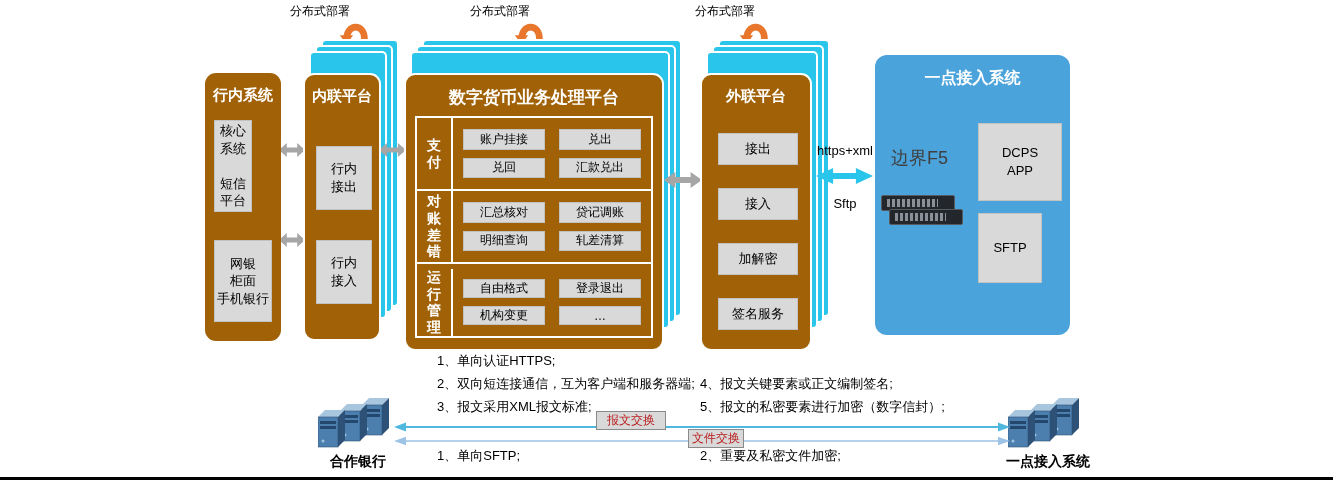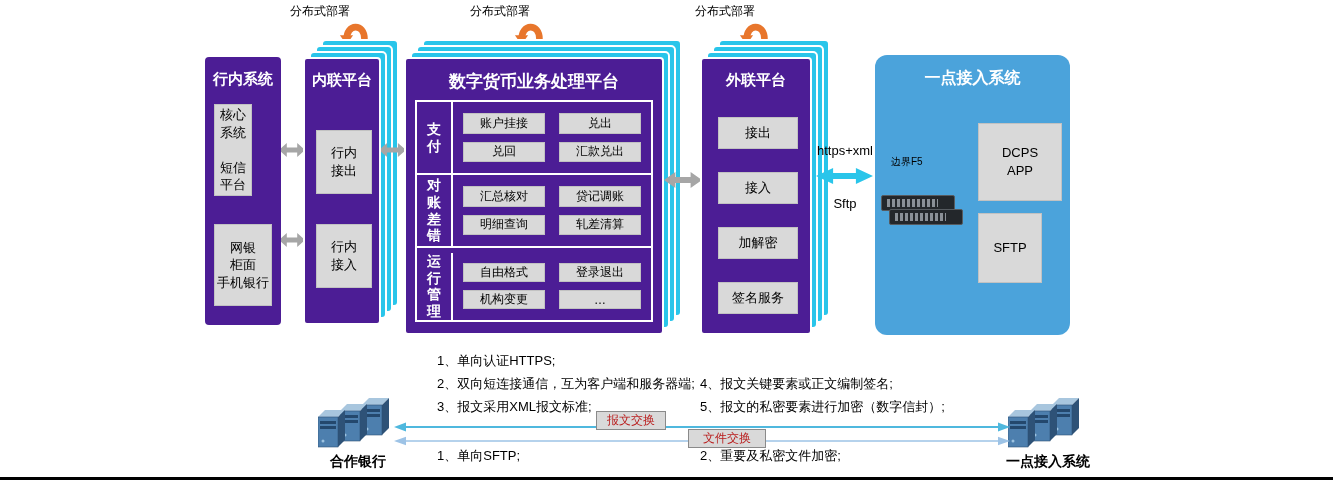--- a/index.html
+++ b/index.html
@@ -1,20 +1,20 @@
 <!DOCTYPE html>
 <html><head>
 <meta charset="utf-8">
 <style>
   * { margin:0; padding:0; box-sizing:border-box; }
   body { background:#fff; font-family:"Liberation Sans", sans-serif; }
   .canvas { position:relative; width:1333px; height:483px; background:#fff; overflow:hidden; }
   .abs { position:absolute; box-sizing:border-box; }
 
-  .cyan-box { background:#4c1d95; border-radius:4px; }
+  .cyan-box { background:#a16207; border-radius:11px;margin-top:16px; }
   .white-edge { border:2px solid #fff; }
   .stack-layer { position:absolute; background:#29C5EA; border:2px solid #fff; border-radius:5px; }
 
   .box-title { position:absolute; left:0; right:0; text-align:center; color:#fff; font-weight:bold; }
 
   .gray-box { position:absolute; background:#D9D9D9; border:1px solid #c2c2c2; color:#000;
               display:flex; align-items:center; justify-content:center; text-align:center;
               white-space:pre-line; line-height:1.35; font-size:13px; }
 
   .darrow { position:absolute; background:#A6A6A6;
@@ -171,21 +171,21 @@
   <div class="abs cyan-box white-edge" style="left:700px;top:57px;width:112px;height:278px">
     <div class="box-title" style="top:12px;font-size:15px">外联平台</div>
     <div class="gray-box" style="left:16px;top:58px;width:80px;height:32px">接出</div>
     <div class="gray-box" style="left:16px;top:113px;width:80px;height:32px">接入</div>
     <div class="gray-box" style="left:16px;top:168px;width:80px;height:32px">加解密</div>
     <div class="gray-box" style="left:16px;top:223px;width:80px;height:32px">签名服务</div>
   </div>
 
   <div class="abs" style="left:875px;top:55px;width:195px;height:280px;background:#4BA3DB;border-radius:12px">
     <div class="box-title" style="top:13px;font-size:16px">一点接入系统</div>
-    <div class="abs" style="left:16px;top:100px;color:#000000;font-size:10px">边界F5</div>
+    <div class="abs" style="left:16px;top:91px;color:#404040;font-size:18px">边界F5</div>
     <div class="switch" style="left:6px;top:140px;width:74px;height:16px"></div>
     <div class="switch" style="left:14px;top:154px;width:74px;height:16px"></div>
     <div class="gray-box" style="left:103px;top:68px;width:84px;height:78px">DCPS
 APP</div>
     <div class="gray-box" style="left:103px;top:158px;width:64px;height:70px">SFTP</div>
   </div>
 
   <svg class="abs" style="left:318px;top:398px" width="74" height="52" viewBox="0 0 74 52">
       <use href="#server-cluster"></use>
     </svg>
@@ -199,21 +199,21 @@
   <svg class="abs" style="left:392px;top:418px" width="620" height="32">
     <line x1="13" y1="9" x2="607" y2="9" stroke="#4FB8DE" stroke-width="2"></line>
     <path d="M2 9 L14 4.5 L14 13.5 Z" fill="#4FB8DE"></path>
     <path d="M618 9 L606 4.5 L606 13.5 Z" fill="#4FB8DE"></path>
     <line x1="13" y1="23" x2="607" y2="23" stroke="#9DC3E6" stroke-width="1.6"></line>
     <path d="M2 23 L14 18.8 L14 27.2 Z" fill="#9DC3E6"></path>
     <path d="M618 23 L606 18.8 L606 27.2 Z" fill="#9DC3E6"></path>
   </svg>
 
   <div class="exch-label" style="left:596px;top:411px;width:70px;height:19px">报文交换</div>
-  <div class="exch-label" style="left:688px;top:429px;width:78px;height:19px">文件交换</div>
+  <div class="exch-label" style="left:688px;top:429px;width:56px;height:19px">文件交换</div>
 
   <div class="note" style="left:437px;top:352px">1、单向认证HTTPS;</div>
   <div class="note" style="left:437px;top:375px">2、双向短连接通信，互为客户端和服务器端;</div>
   <div class="note" style="left:437px;top:398px">3、报文采用XML报文标准;</div>
   <div class="note" style="left:700px;top:375px">4、报文关键要素或正文编制签名;</div>
   <div class="note" style="left:700px;top:398px">5、报文的私密要素进行加密（数字信封）;</div>
   <div class="note" style="left:437px;top:447px">1、单向SFTP;</div>
   <div class="note" style="left:700px;top:447px">2、重要及私密文件加密;</div>
 
   <div class="rule" style="left:0;top:477px;width:1333px;height:2.5px"></div>

